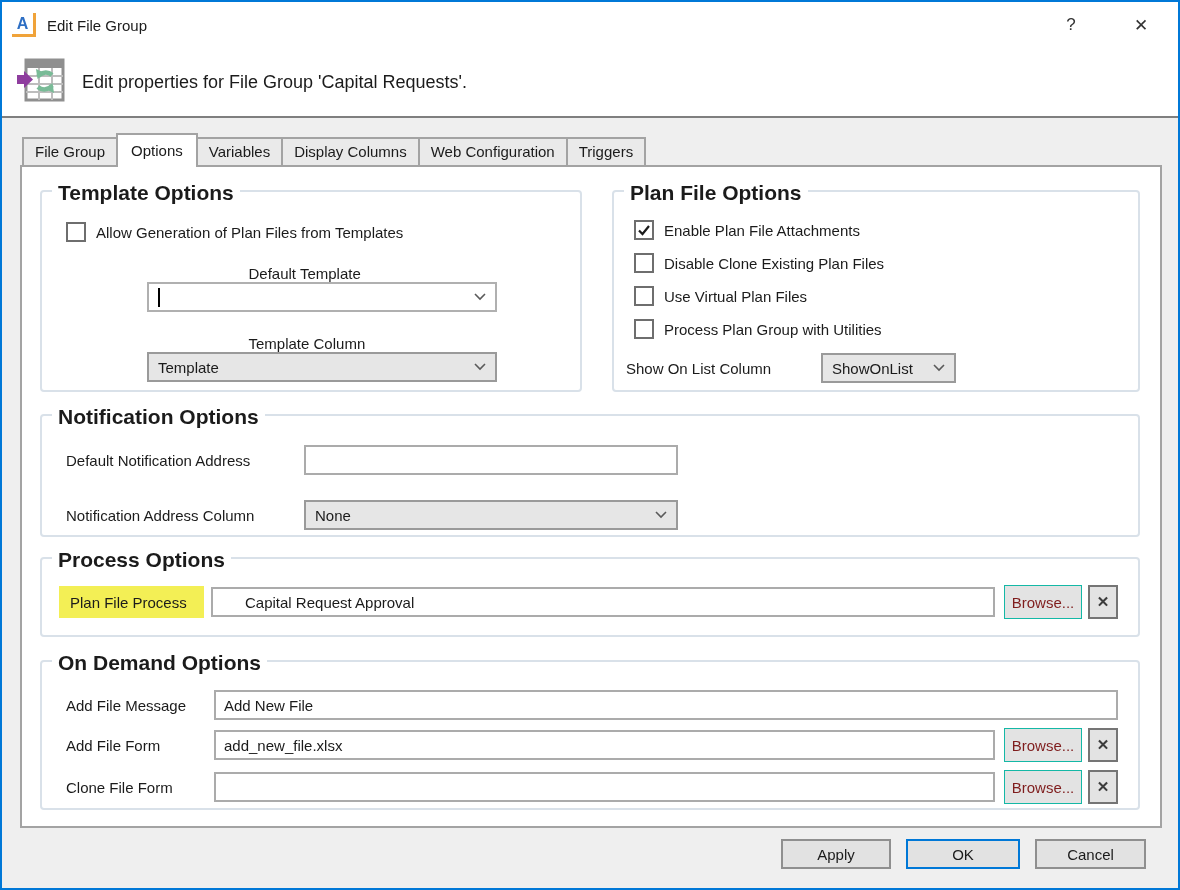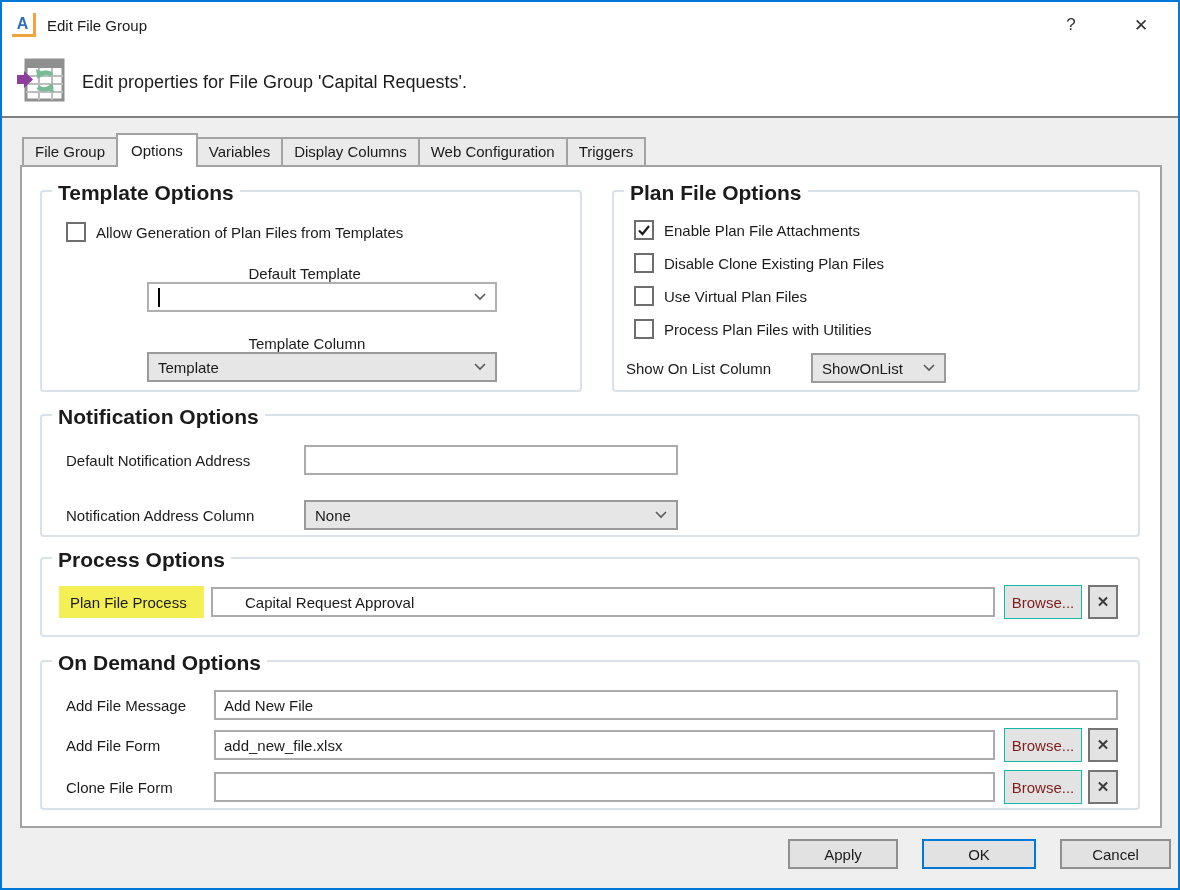--- a/index.html
+++ b/index.html
@@ -63,21 +63,21 @@
 
   
   .g-template .cb-row { margin:30px 0 0 24px; }
   .t-row { margin-left:22px; margin-top:23px;flex-direction:column; }
   .t-row .flabel { width:147px; }
   .t-row .combo { width:350px; }
 
   
   .g-planfile .cb-row { margin:28px 0 0 20px;align-items:center; }
   .g-planfile .cb-row + .cb-row { margin-top:13px; }
-  .p-show-row { margin:14px 0 0 12px; }
+  .p-show-row { margin:14px 0 0 12px;gap:10px; }
   .p-show-row .flabel { width:185px; }
   .p-show-row .combo { width:135px; }
 
   
   .n-row { margin-left:24px; margin-top:25px; }
   .n-row.first { margin-top:29px; }
   .n-row .flabel { width:238px; }
   .n-row .combo, .n-row .tinput { width:374px; }
 
   
@@ -90,21 +90,21 @@
   
   .od-row { margin:24px 20px 0 24px; display:flex; align-items:center; }
   .od-row.first { margin-top:28px; }
   .od-row + .od-row { margin-top:8px; }
   .od-row .flabel { width:148px; }
   .od-row .tinput { flex:1; }
   .od-row .btn-browse { margin-left:9px; }
   .od-row .btn-x { margin-left:6px; }
 
   
-  .footer { position:absolute; left:0; right:0; bottom:0; height:68px; background:#efefef; display:flex; align-items:center; justify-content:flex-end; padding-right:7px; gap:24px; }
+  .footer { position:absolute; left:0; right:0; bottom:0; height:68px; background:#efefef; display:flex; align-items:center; justify-content:flex-end; padding-right:32px; gap:15px; }
   .btn { height:30px; background:#e2e2e2; border:2px solid #8f8f8f; font-family:"Liberation Sans", sans-serif; font-size:15px; color:#1b1b1b; cursor:default; }
   .btn.apply { width:110px; }
   .btn.ok { width:114px; border-color:#0078d7; }
   .btn.cancel { width:111px; }
 </style>
 </head>
 <body>
 
 <div class="window">
 
@@ -208,21 +208,21 @@
           <div class="cb-row">
             <span class="cb">
               
             </span>
             <span class="cb-label">Use Virtual Plan Files</span>
           </div>
           <div class="cb-row">
             <span class="cb">
               
             </span>
-            <span class="cb-label">Process Plan Files with Utilities</span>
+            <span class="cb-label">Process Plan Group with Utilities</span>
           </div>
           <div class="frow p-show-row">
             <span class="flabel">Show On List Column</span>
             <div class="combo">
               <span class="val">ShowOnList</span>
               <span class="chev">
                 <svg width="12" height="8" viewBox="0 0 12 8">
                     <path d="M1 1 L6 6 L11 1" stroke="#5a5a5a" stroke-width="1.6" fill="none"></path>
                   </svg>
               </span>

